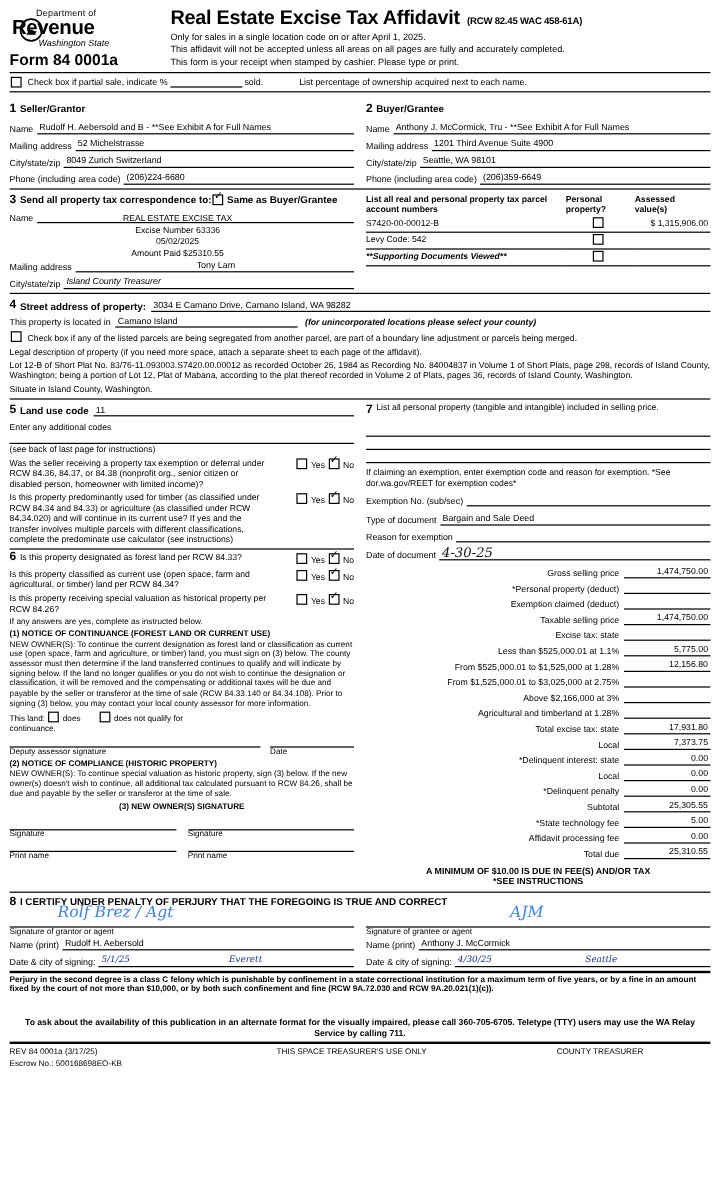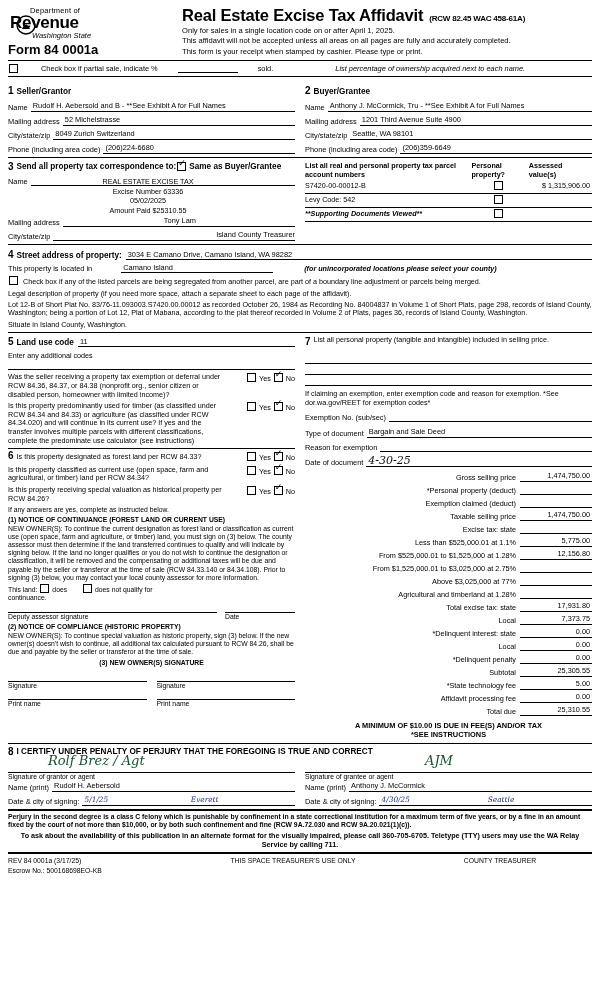--- a/index.html
+++ b/index.html
@@ -1,33 +1,33 @@
 <!DOCTYPE html>
 <html><head>
 <meta charset="utf-8">
 <style>
   html,body{margin:0;padding:0;background:#fff;}
   body{width:600px;height:988px;font-family:"Liberation Sans",sans-serif;color:#000;}
   .page{position:relative;width:600px;height:988px;padding:0;box-sizing:border-box;}
   .wrap{position:absolute;left:8px;top:6px;width:584px;}
   
-  .hdr{display:flex;align-items:flex-start;gap:40px;}
+  .hdr{display:flex;align-items:flex-start;}
   .logo{width:128px;flex:0 0 128px;}
   .logo .dept{font-size:7.5px;letter-spacing:.2px;padding-left:22px;}
   .logo .rev{font-size:17px;font-weight:bold;letter-spacing:-.3px;padding-left:2px;line-height:16px;}
   .logo .state{font-size:7.5px;font-style:italic;padding-left:24px;}
   .logo-mark{position:absolute;left:8px;top:8px;width:20px;height:22px;}
   .htitle{flex:1;padding-left:6px;}
   .htitle .t1{font-size:16.5px;font-weight:bold;letter-spacing:-.2px;display:flex;align-items:baseline;}
   .htitle .t1 .rcw{font-size:8px;font-weight:bold;margin-left:6px;}
   .htitle .t2{font-size:7.6px;line-height:9.4px;margin-top:1px;}
   .formno{font-size:13px;font-weight:bold;margin-top:2px;}
   .rcpt{font-size:7.6px;font-style:italic;}
   hr.rule{border:0;border-top:1px solid #000;margin:3px 0 2px 0;}
-  .partialrow{display:flex;align-items:flex-end;font-size:7.4px;gap:20px;margin-top:2px;}
+  .partialrow{display:flex;align-items:flex-end;font-size:7.4px;gap:2px;margin-top:2px;}
   .u{border-bottom:1px solid #000;display:inline-block;}
   .cols{display:flex;gap:10px;margin-top:3px;}
   .col{width:287px;}
   .sec-h{font-size:8.2px;font-weight:bold;}
   .sec-n{font-size:10px;font-weight:bold;margin-right:3px;}
   .fld{display:flex;font-size:7.4px;align-items:flex-end;margin-top:3px;}
   .fld .lb{flex:0 0 auto;padding-right:3px;white-space:nowrap;}
   .fld .val{flex:1;border-bottom:1px solid #000;min-height:10px;line-height:10px;padding-left:2px;font-size:7.4px;}
   .chk{display:inline-block;width:7px;height:7px;border:1px solid #000;margin:0 3px 0 1px;vertical-align:-1px;position:relative;}
   .chk.on::after{content:"✓";position:absolute;left:0px;top:-4px;font-size:9px;line-height:9px;}
@@ -58,21 +58,21 @@
   .sigline{border-bottom:1px solid #000;height:13px;position:relative;}
   .lbl{font-size:6.8px;}
   .bottomline{border-top:2px solid #000;margin-top:3px;}
   .perjury{font-size:6.8px;line-height:8.4px;font-weight:bold;}
   .askline{font-size:7.2px;text-align:center;line-height:9px;font-weight:bold;}
   .revrow{display:flex;font-size:6.8px;margin-top:3px;}
   .revrow div:nth-child(1){width:170px;}
   .revrow div:nth-child(2){width:230px;text-align:center;}
   .revrow div:nth-child(3){flex:1;text-align:center;}
   .escrow{font-size:6.8px;margin-top:3px;}
-  .sigscript{font-family:"DejaVu Serif",serif;font-style:italic;font-size:13px;color:#14532d;}
+  .sigscript{font-family:"DejaVu Serif",serif;font-style:italic;font-size:13px;color:#3b82f6;}
 </style>
 </head>
 <body>
 
 <div class="page">
  <div class="wrap">
 
   <div class="hdr">
     <div class="logo">
       <svg class="logo-mark" viewBox="0 0 20 22">
@@ -96,21 +96,21 @@
     </div>
   </div>
 
   <hr class="rule">
 
   <div class="partialrow">
     <span class="chk"></span>
     <span>Check box if partial sale, indicate %</span>
     <span class="u" style="width:60px;">&nbsp;</span>
     <span>sold.</span>
-    <span style="margin-left:42px;font-style:italic;">List percentage of ownership acquired next to each name.</span>
+    <span style="margin-left:28px;">List percentage of ownership acquired next to each name.</span>
   </div>
 
   <hr class="rule">
 
   <div class="cols">
     <div class="col">
       <div><span class="sec-n">1</span><span class="sec-h">Seller/Grantor</span></div>
       <div class="fld">
             <span class="lb">Name</span>
             <span class="val">Rudolf H. Aebersold and B - **See Exhibit A for Full Names</span>
@@ -170,21 +170,21 @@
           <div>05/02/2025</div>
           <div>Amount Paid $25310.55</div>
         </div>
       </div>
       <div class="fld" style="margin-top:-14px;">
             <span class="lb">Mailing address</span>
             <span class="val" style="text-align:center;">Tony Lam</span>
           </div>
       <div class="fld">
             <span class="lb">City/state/zip</span>
-            <span class="val" style="text-align:right;">Island County Treasurer</span>
+            <span class="val" style="text-align:left;font-style:italic;">Island County Treasurer</span>
           </div>
     </div>
 
     <div class="col">
       <table class="acct">
         <tbody>
               <tr>
           <th style="width:58%;">List all real and personal property tax parcel account numbers</th>
           <th style="width:20%;" class="center">Personal property?</th>
           <th style="width:22%;" class="right">Assessed value(s)</th>
@@ -210,21 +210,21 @@
   </div>
 
   <hr class="rule">
 
   <div class="sec4">
     <div style="display:flex;align-items:flex-end;">
       <span class="sec-n">4</span>
       <span class="sec-h">Street address of property:</span>
       <span class="val" style="flex:1;border-bottom:1px solid #000;margin-left:4px;padding-left:2px;">3034 E Camano Drive, Camano Island, WA 98282</span>
     </div>
-    <div style="display:flex;align-items:center;margin-top:3px;gap:25px;">
+    <div style="display:flex;align-items:center;margin-top:3px;">
       <span>This property is located in</span>
       <span style="flex:0 0 150px;border-bottom:1px solid #000;margin-left:4px;padding-left:2px;">Camano Island</span>
       <span class="bold ital" style="margin-left:6px;font-size:7.2px;">(for unincorporated locations please select your county)</span>
     </div>
     <div style="margin-top:3px;font-size:7.2px;line-height:8.6px;">
       <span class="chk"></span>
       <span>Check box if any of the listed parcels are being segregated from another parcel, are part of a boundary line adjustment or parcels being merged.</span>
     </div>
     <div style="margin-top:2px;font-size:7.2px;">Legal description of property (if you need more space, attach a separate sheet to each page of the affidavit).</div>
     <div class="para">Lot 12-B of Short Plat No. 83/76-11.093003.S7420.00.00012 as recorded October 26, 1984 as Recording No. 84004837 in Volume 1 of Short Plats, page 298, records of Island County, Washington; being a portion of Lot 12, Plat of Mabana, according to the plat thereof recorded in Volume 2 of Plats, pages 36, records of Island County, Washington.</div>
@@ -235,20 +235,21 @@
 
   <div class="cols">
     <div class="col">
       <div style="display:flex;align-items:flex-end;">
         <span class="sec-n">5</span>
         <span class="sec-h">Land use code</span>
         <span style="flex:1;border-bottom:1px solid #000;margin-left:4px;padding-left:2px;font-size:7.4px;">11</span>
       </div>
       <div style="margin-top:4px;font-size:7.2px;">Enter any additional codes</div>
       <div style="border-bottom:1px solid #000;height:9px;"></div>
+      <div style="font-size:7.2px;">(see back of last page for instructions)</div>
 
       <div class="q">
         <span class="txt">Was the seller receiving a property tax exemption or deferral under RCW 84.36, 84.37, or 84.38 (nonprofit org., senior citizen or disabled person, homeowner with limited income)?</span>
         <span class="ans yn">
           <span class="chk"></span><span>Yes</span>
           <span class="chk on"></span><span>No</span>
         </span>
       </div>
 
       <div class="q">
@@ -361,21 +362,21 @@
             </div>
         <div class="money">
               <span class="lb right">From $525,000.01 to $1,525,000 at 1.28%</span>
               <span class="v">12,156.80</span>
             </div>
         <div class="money">
               <span class="lb right">From $1,525,000.01 to $3,025,000 at 2.75%</span>
               <span class="v"></span>
             </div>
         <div class="money">
-              <span class="lb right">Above $3,025,000 at 77%</span>
+              <span class="lb right">Above $2,166,000 at 3%</span>
               <span class="v"></span>
             </div>
         <div class="money">
               <span class="lb right">Agricultural and timberland at 1.28%</span>
               <span class="v"></span>
             </div>
         <div class="money">
               <span class="lb right">Total excise tax: state</span>
               <span class="v">17,931.80</span>
             </div>
@@ -451,21 +452,21 @@
               <span class="lb">Date &amp; city of signing:</span>
           <span class="val hand-blue">4/30/25</span>
           <span class="val hand-blue">Seattle</span>
         </div>
       </div>
     </div>
   </div>
 
   <div class="bottomline"></div>
   <div class="perjury" style="margin-top:2px;">Perjury in the second degree is a class C felony which is punishable by confinement in a state correctional institution for a maximum term of five years, or by a fine in an amount fixed by the court of not more than $10,000, or by both such confinement and fine (RCW 9A.72.030 and RCW 9A.20.021(1)(c)).</div>
-  <div class="askline" style="margin-top:2px;">To ask about the availability of this publication in an alternate format for the visually impaired, please call 360-705-6705. Teletype (TTY) users may use the WA Relay Service by calling 711.</div>
+  <div class="askline" style="margin-top:18px;">To ask about the availability of this publication in an alternate format for the visually impaired, please call 360-705-6705. Teletype (TTY) users may use the WA Relay Service by calling 711.</div>
   <div class="bottomline"></div>
   <div class="revrow">
     <div>REV 84 0001a (3/17/25)</div>
     <div>THIS SPACE TREASURER'S USE ONLY</div>
     <div>COUNTY TREASURER</div>
   </div>
   <div class="escrow">Escrow No.: 500168698EO-KB</div>
 
  </div>
 </div>

